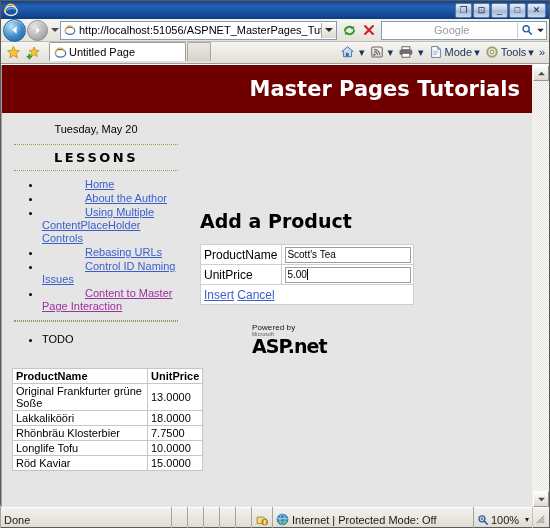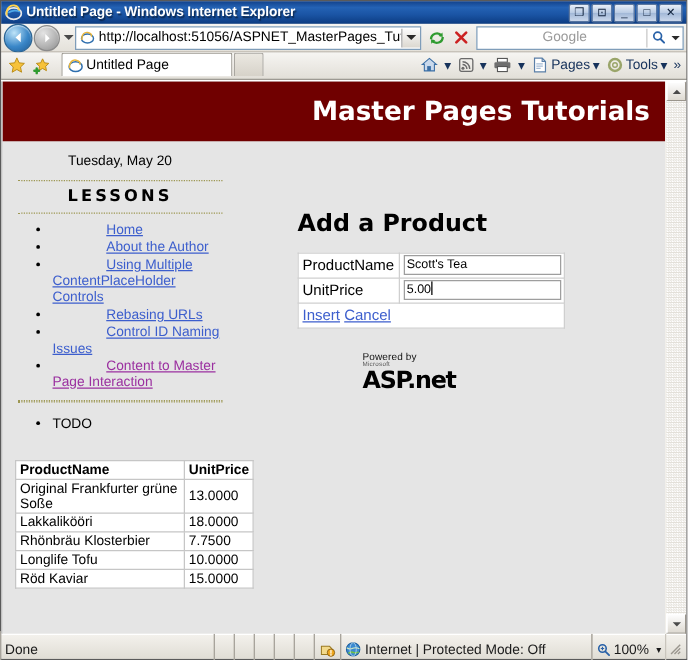--- a/index.html
+++ b/index.html
@@ -230,21 +230,21 @@
   }
   .banner h1 {
     margin: 0;
     color: #ffffff;
     font-size: 21px;
     font-weight: bold;
     letter-spacing: 0px;
     font-family: "DejaVu Sans", sans-serif;
   }
 
-  .body-cols { display: flex; align-items: center; gap: 38px; }
+  .body-cols { display: flex; align-items: flex-end; }
   .left-col {
     width: 188px;
     flex: none;
     padding-top: 10px;
     box-sizing: border-box;
   }
   .right-col {
     flex: 1 1 auto;
     padding: 12px 0 0 10px;
     box-sizing: border-box;
@@ -445,21 +445,20 @@
 <div class="ie-window">
 
   <div class="titlebar">
     <span class="ie-logo">
       <svg width="14" height="14" viewBox="0 0 16 16">
         <ellipse cx="8" cy="9" rx="7" ry="5.2" fill="none" stroke="#e8e8e8" stroke-width="1.6"></ellipse>
         <path d="M1.5 10 C1 4 5 1 8.5 1.6 C12 2.2 13 4.5 12.6 6" fill="none" stroke="#ffd24a" stroke-width="1.7" stroke-linecap="round"></path>
         <path d="M3 8.2 C6 6 11 5.4 13.6 7.4" fill="none" stroke="#4fa8e8" stroke-width="1.6"></path>
       </svg>
     </span>
-    <span class="title-text">Untitled Page - Windows Internet Explorer</span>
     <span class="win-btns">
       <span class="win-btn">❐</span>
       <span class="win-btn">⊡</span>
       <span class="win-btn">_</span>
       <span class="win-btn">□</span>
       <span class="win-btn close">✕</span>
     </span>
   </div>
 
   <div class="toolrow">
@@ -580,21 +579,21 @@
         <span class="caret">▾</span>
       </span>
       <span class="cmd-item">
         <span class="cmd-icon">
           <svg width="14" height="14" viewBox="0 0 16 16">
             <path d="M3 1.8 h7 l3 3 v9.4 h-10 Z" fill="#ffffff" stroke="#5a7fa8" stroke-width="1.1"></path>
             <path d="M10 1.8 v3 h3" fill="none" stroke="#5a7fa8" stroke-width="1.1"></path>
             <path d="M4.6 7 h6 M4.6 9 h6 M4.6 11 h4" stroke="#8aa8c8" stroke-width=".9"></path>
           </svg>
         </span>
-        <span>Pages</span>
+        <span>Mode</span>
         <span class="caret">▾</span>
       </span>
       <span class="cmd-item">
         <span class="cmd-icon">
           <svg width="14" height="14" viewBox="0 0 16 16">
             <circle cx="8" cy="8" r="5.4" fill="none" stroke="#9aa56a" stroke-width="2.3"></circle>
             <circle cx="8" cy="8" r="2.1" fill="none" stroke="#9aa56a" stroke-width="1.3"></circle>
           </svg>
         </span>
         <span>Tools</span>

